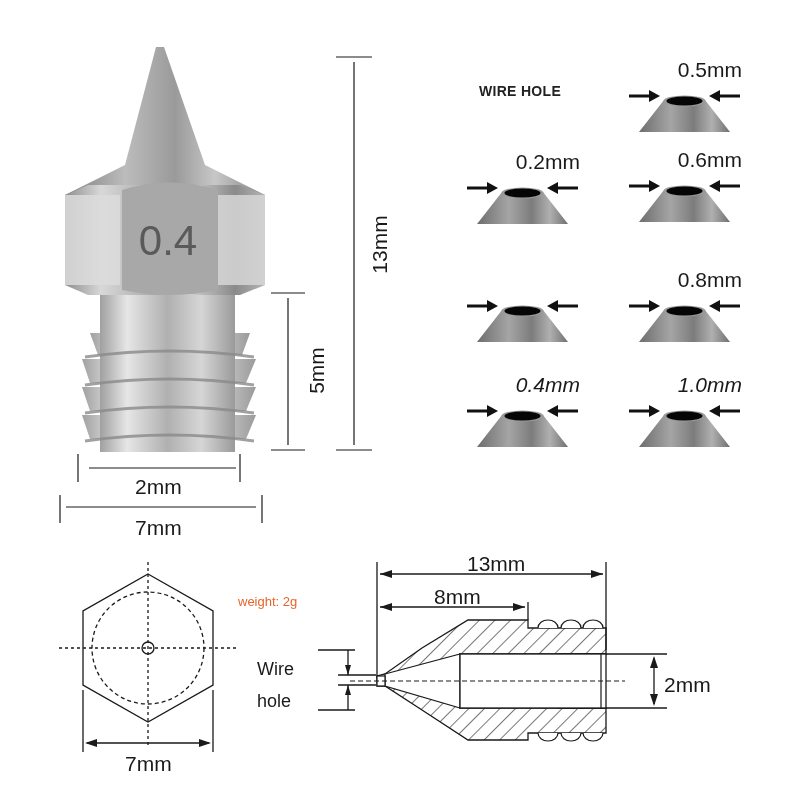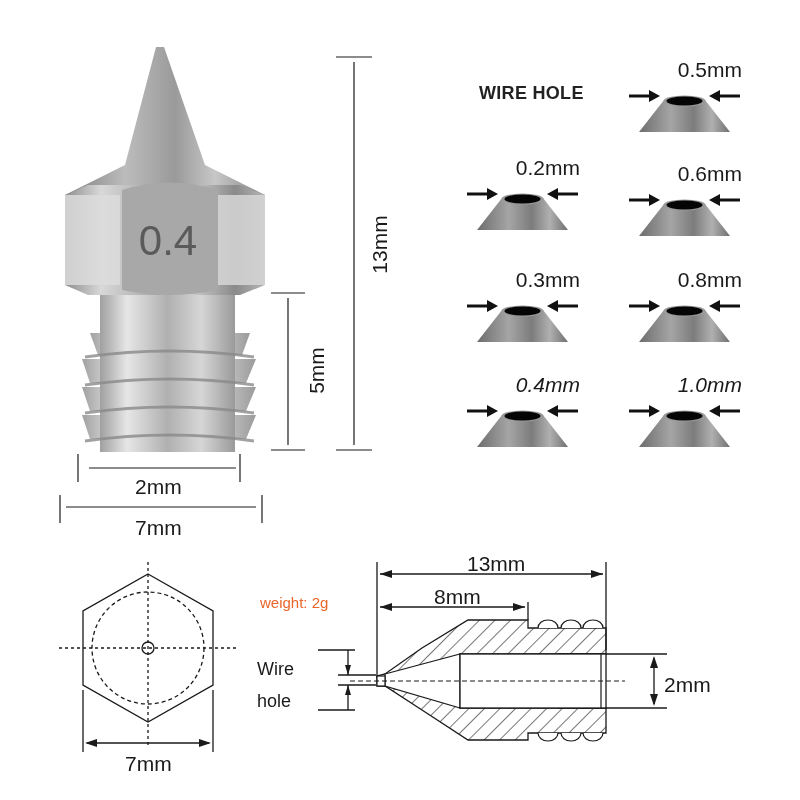--- a/index.html
+++ b/index.html
@@ -2,21 +2,21 @@
 <html><head>
 <meta charset="utf-8">
 <style>
   html, body { margin:0; padding:0; background:#ffffff; }
   body { width:800px; height:800px; position:relative; overflow:hidden;
          font-family:"Liberation Sans", "DejaVu Sans", sans-serif; color:#1a1a1a; }
   .abs { position:absolute; }
   .lbl { position:absolute; font-size:21px; color:#1a1a1a; line-height:1; white-space:nowrap; }
   .vlbl { position:absolute; font-size:21px; color:#1a1a1a; line-height:1; white-space:nowrap;
           transform:rotate(-90deg); transform-origin:center center; }
-  .title { position:absolute; font-weight:bold; font-size:18px; color:#222; letter-spacing:0.3px; }
+  .title { position:absolute; font-weight:bold; font-size:14px; color:#222; letter-spacing:0.3px; }
   .orange { color:#e8642a; }
   .hole-cell { position:absolute; width:115px; height:80px; }
   .hole-cell .size { position:absolute; top:0; left:0; width:115px; text-align:right; font-size:21px; color:#1a1a1a; }
   .hole-cell svg { position:absolute; top:28px; left:0; }
   svg { display:block; }
 </style>
 </head>
 <body>
 
 <div class="abs" style="left:60px;top:45px;width:220px;height:420px;">
@@ -98,34 +98,33 @@
 <div class="lbl" style="left:135px;top:517px;">7mm</div>
 
 <div class="title" style="left:479px;top:83px;">WIRE HOLE</div>
 
 <div class="hole-cell" style="left:627px;top:58px;">
   <div class="size">0.5mm</div>
   <svg width="120" height="55">
       <use href="#tip"></use>
     </svg>
 </div>
-<div class="hole-cell" style="left:465px;top:156px;">
+<div class="hole-cell" style="left:465px;top:150px;">
   <div class="size">0.2mm</div>
   <svg width="120" height="55">
       <use href="#tip"></use>
     </svg>
 </div>
-<div class="hole-cell" style="left:627px;top:162px;">
+<div class="hole-cell" style="left:627px;top:148px;">
   <div class="size">0.6mm</div>
   <svg width="120" height="55">
       <use href="#tip"></use>
     </svg>
 </div>
 <div class="hole-cell" style="left:465px;top:268px;">
-  <div class="size">0.3mm</div>
   <svg width="120" height="55">
       <use href="#tip"></use>
     </svg>
 </div>
 <div class="hole-cell" style="left:627px;top:268px;">
   <div class="size">0.8mm</div>
   <svg width="120" height="55">
       <use href="#tip"></use>
     </svg>
 </div>
@@ -174,21 +173,21 @@
     <line x1="4" y1="88" x2="182" y2="88" stroke-dasharray="3,3"></line>
     <line x1="28" y1="130" x2="28" y2="192"></line>
     <line x1="158" y1="130" x2="158" y2="192"></line>
     <line x1="32" y1="183" x2="154" y2="183"></line>
   </g>
   <polygon points="30,183 42,179 42,187" fill="#1a1a1a"></polygon>
   <polygon points="156,183 144,179 144,187" fill="#1a1a1a"></polygon>
 </svg>
 <div class="lbl" style="left:125px;top:753px;">7mm</div>
 
-<div class="lbl orange" style="left:238px;top:595px;font-size:15px;margin-left:22px;">weight: 2g</div>
+<div class="lbl orange" style="left:238px;top:595px;font-size:13px;">weight: 2g</div>
 
 <div class="lbl" style="left:257px;top:660px;font-size:18px;">Wire</div>
 <div class="lbl" style="left:257px;top:692px;font-size:18px;">hole</div>
 
 <svg class="abs" style="left:310px;top:540px;" width="420" height="220">
   <defs>
     <pattern id="hatch" patternUnits="userSpaceOnUse" width="11" height="11" patternTransform="rotate(45)">
       <line x1="0" y1="0" x2="0" y2="11" stroke="#1a1a1a" stroke-width="1.2"></line>
     </pattern>
   </defs>

